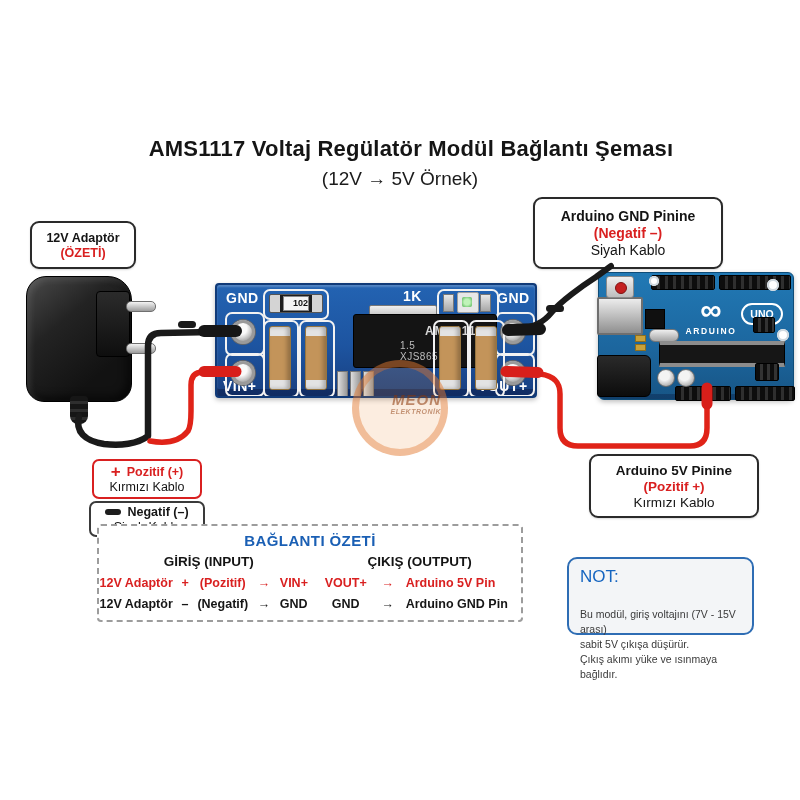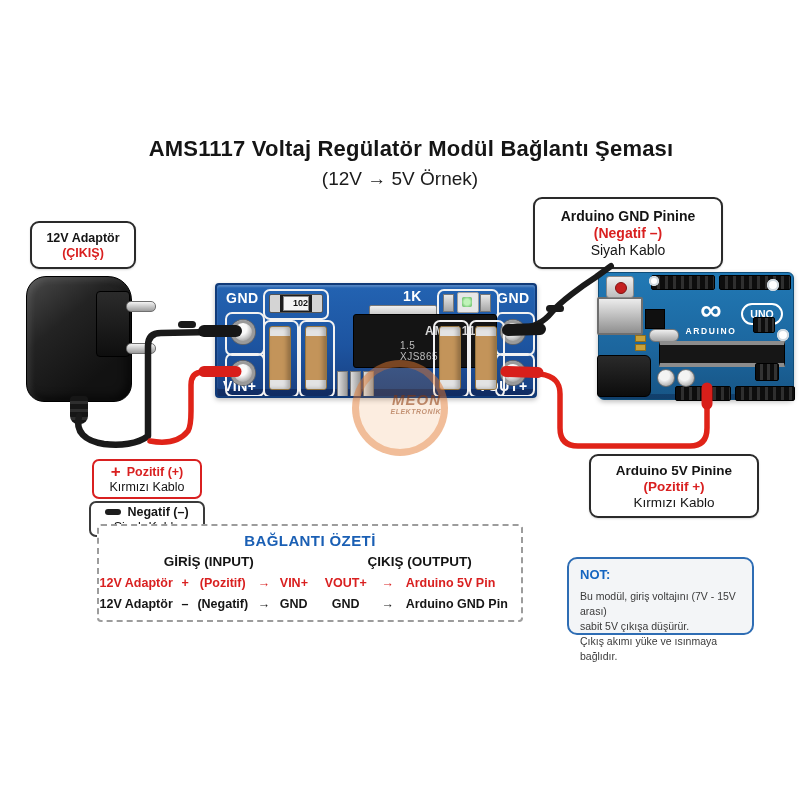--- a/index.html
+++ b/index.html
@@ -98,21 +98,21 @@
   .c1{width:84px;text-align:right;}
   .c2{width:12px;text-align:center;}
   .c3{width:58px;text-align:center;}
   .c4{width:20px;text-align:center;}
   .c5{width:44px;text-align:left;}
   .o1{width:48px;text-align:center;}
   .o3{width:112px;text-align:left;}
 
   
   .note{left:567px;top:557px;width:187px;height:78px;border:2px solid #2e6db4;border-radius:10px;background:#f3f5f7;box-sizing:border-box;padding:8px 10px 6px 11px;}
-  .note-title{font-size:13px;font-weight:bold;color:#1565c0;margin-bottom:7px;}
+  .note-title{font-size:17px;font-weight:normal;color:#1565c0;margin-bottom:20px;}
   .note-line{font-size:10.5px;color:#3a3a3a;line-height:1.42;}
 </style>
 </head>
 <body>
 
 <div class="canvas">
 
   <div class="abs title-main" style="top:136px;padding-left:11px;">AMS1117 Voltaj Regülatör Modül Bağlantı Şeması</div>
   <div class="abs title-sub" style="top:168px;">(12V → 5V Örnek)</div>
 
@@ -214,21 +214,21 @@
     <path d="M 514,371 L 540,374 C 556,376 560,384 560,394 L 560,428 Q 560,446 578,446 L 690,446 Q 707,446 707,428 L 707,398" fill="none" stroke="#e02318" stroke-width="5.5" stroke-linecap="round" stroke-linejoin="round"></path>
     <line x1="506" y1="371.5" x2="538" y2="372.5" stroke="#d81f1a" stroke-width="11" stroke-linecap="round"></line>
     <line x1="707" y1="388" x2="707" y2="404" stroke="#d81f1a" stroke-width="11" stroke-linecap="round"></line>
   </svg>
 
   <div class="abs dash-marker" style="left:178px;top:321px;"></div>
   <div class="abs dash-marker" style="left:546px;top:305px;"></div>
 
   <div class="abs callout co-adapter">
     <span class="l1">12V Adaptör</span>
-    <span class="l2">(ÇIKIŞ)</span>
+    <span class="l2">(ÖZETİ)</span>
   </div>
   <div class="abs callout co-gnd">
     <span class="l1">Arduino GND Pinine</span>
     <span class="l2">(Negatif –)</span>
     <span class="l3">Siyah Kablo</span>
   </div>
   <div class="abs callout co-5v">
     <span class="l1">Arduino 5V Pinine</span>
     <span class="l2">(Pozitif +)</span>
     <span class="l3">Kırmızı Kablo</span>

